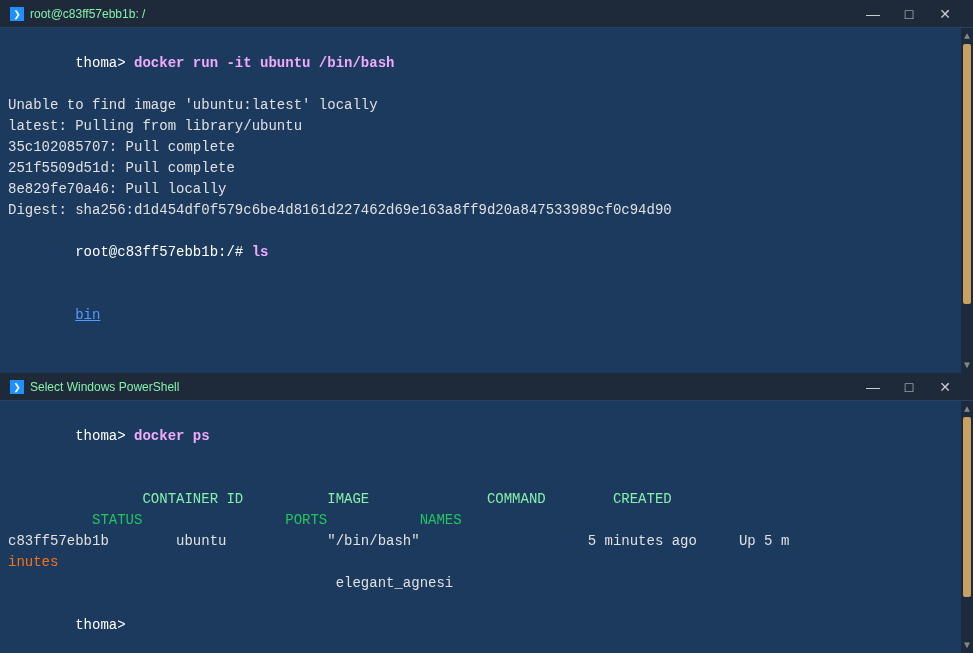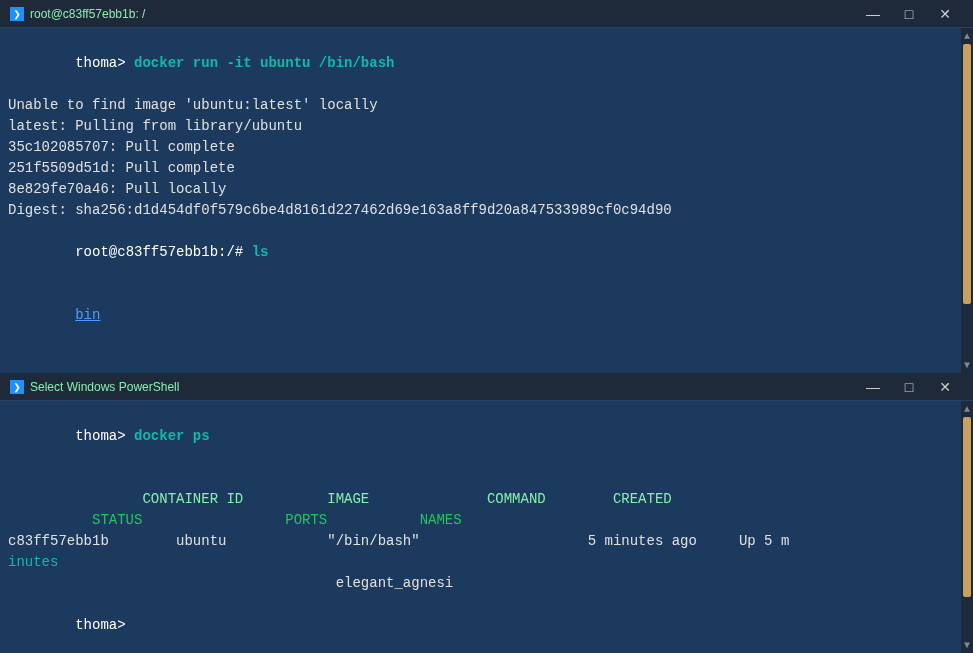--- a/index.html
+++ b/index.html
@@ -83,21 +83,21 @@
       flex: 1;
       padding: 4px 8px;
       overflow: hidden;
       font-size: 14px;
       line-height: 1.5;
       color: #e0e0e0;
       position: relative;
     }
 
     .line { white-space: pre; }
-    .cmd-text { color: #14b8a6; font-weight: bold; }
+    .cmd-text { color: #f0abfc; font-weight: bold; }
     .prompt { color: #ffffff; }
 
     .normal { color: #e0e0e0; }
 
     
     .scrollbar-track {
       position: absolute;
       right: 0;
       top: 0;
       width: 12px;
@@ -200,21 +200,21 @@
     </div>
 
     <div class="terminal-content">
       <div class="line">
         <span class="prompt">thoma&gt; </span><span class="cmd-text">docker ps</span>
       </div>
       <div class="line">&nbsp;</div>
       <div class="line normal" style="color:#86efac">                CONTAINER ID          IMAGE              COMMAND        CREATED</div>
       <div class="line normal" style="color:#22c55e">          STATUS                 PORTS           NAMES</div>
       <div class="line normal" style="color:#e0e0e0">c83ff57ebb1b        ubuntu            "/bin/bash"                    5 minutes ago     Up 5 m</div>
-      <div class="line normal" style="color:#14b8a6">inutes</div>
+      <div class="line normal" style="color:#f97316">inutes</div>
       <div class="line normal" style="color:#e0e0e0">                                       elegant_agnesi</div>
       <div class="line">
         <span class="prompt">thoma&gt;</span>
       </div>
 
       <div class="scrollbar-track">
         <div class="right-scrollbar-arrow">▲</div>
         <div class="scrollbar-thumb" style="top:16px; height:180px;"></div>
         <div class="right-scrollbar-arrow" style="position:absolute;bottom:0;">▼</div>
       </div>

